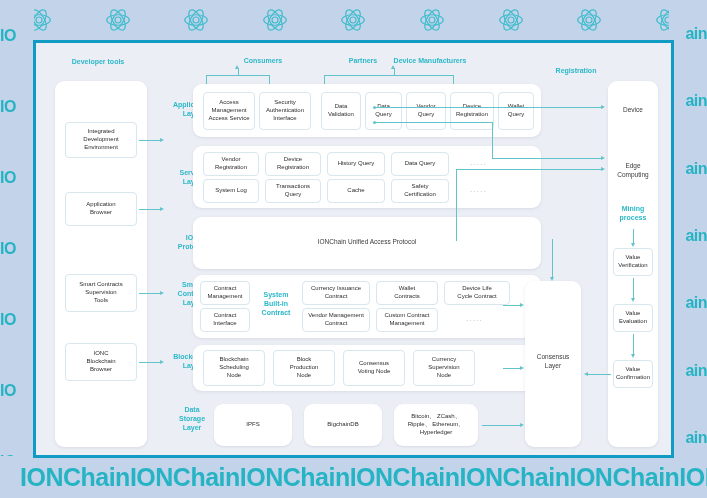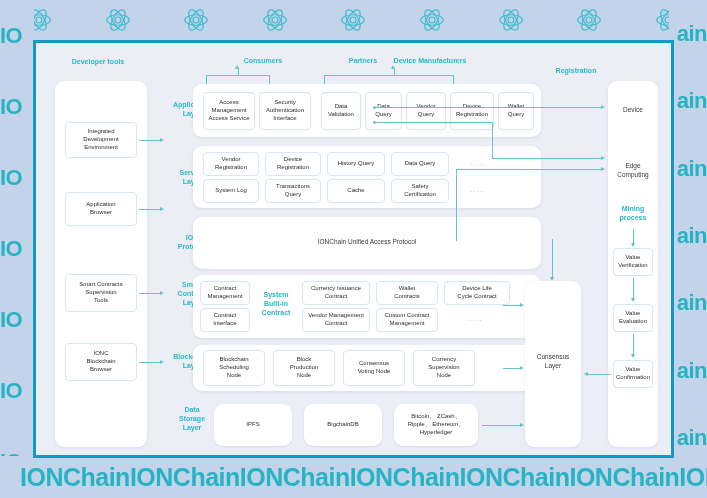--- a/index.html
+++ b/index.html
@@ -23,21 +23,21 @@
     align-items:flex-start;justify-content:space-around;
     overflow:hidden;z-index:1;
   }
   #wm-right{
     position:absolute;right:0;top:0;width:38px;height:472px;
     background:#c3d4ea;display:flex;flex-direction:column;
     align-items:flex-end;justify-content:space-around;
     overflow:hidden;z-index:1;
   }
   .wm-txt{
-    color:#26b3c4;font-size:22px;font-weight:bold;letter-spacing:-.5px;
+    color:#26b3c4;font-size:16px;font-weight:bold;letter-spacing:-.5px;
     line-height:1;white-space:nowrap;
   }
   #wm-bottom{
     position:absolute;left:0;bottom:0;width:707px;height:42px;
     background:#c3d4ea;display:flex;align-items:center;
     overflow:hidden;z-index:1;
   }
   #wm-bottom .wm-txt{font-size:25px;padding-left:20px;}
   
   #frame{

